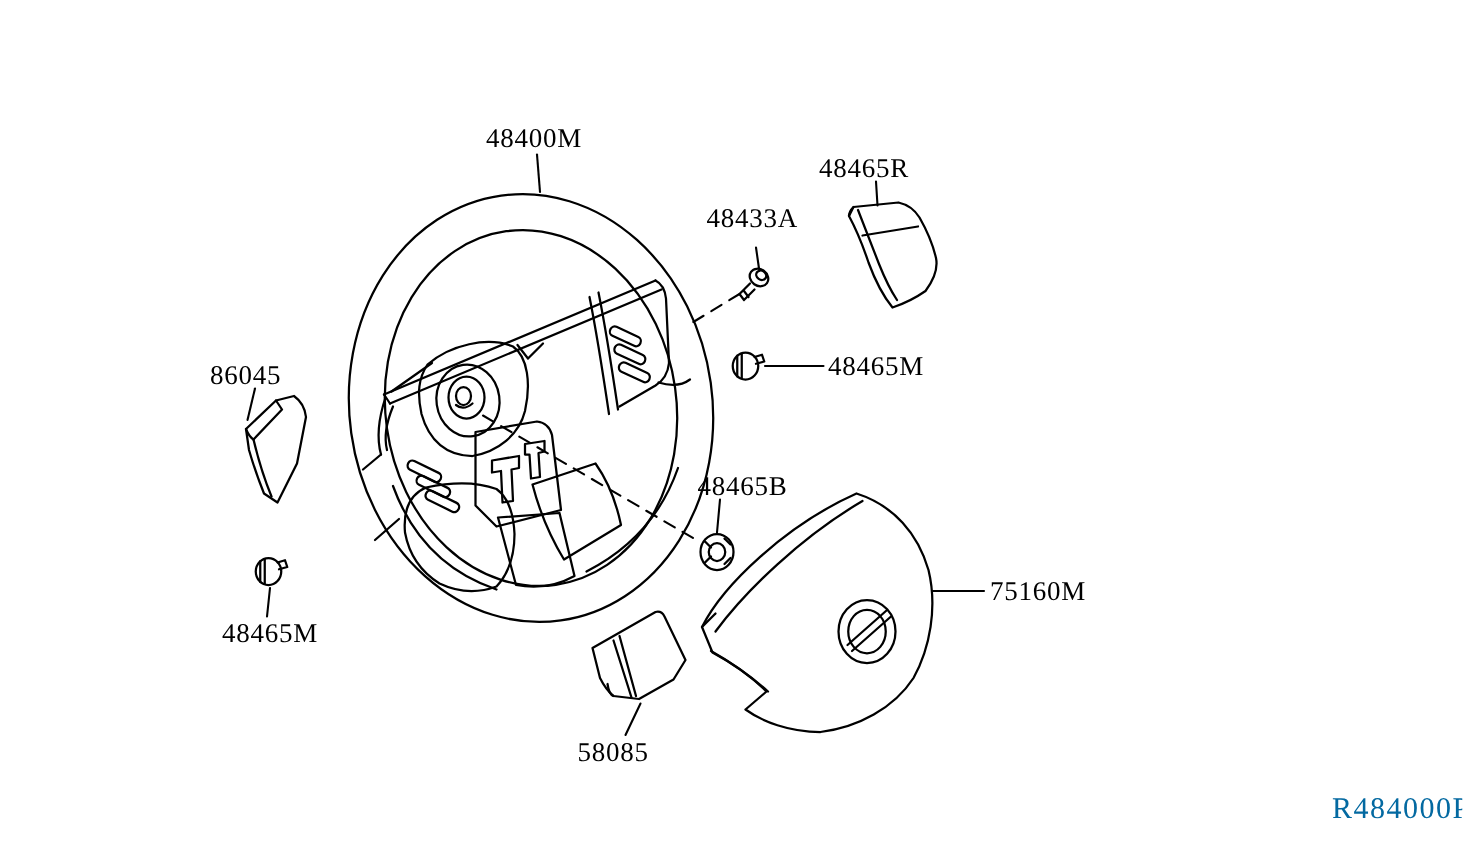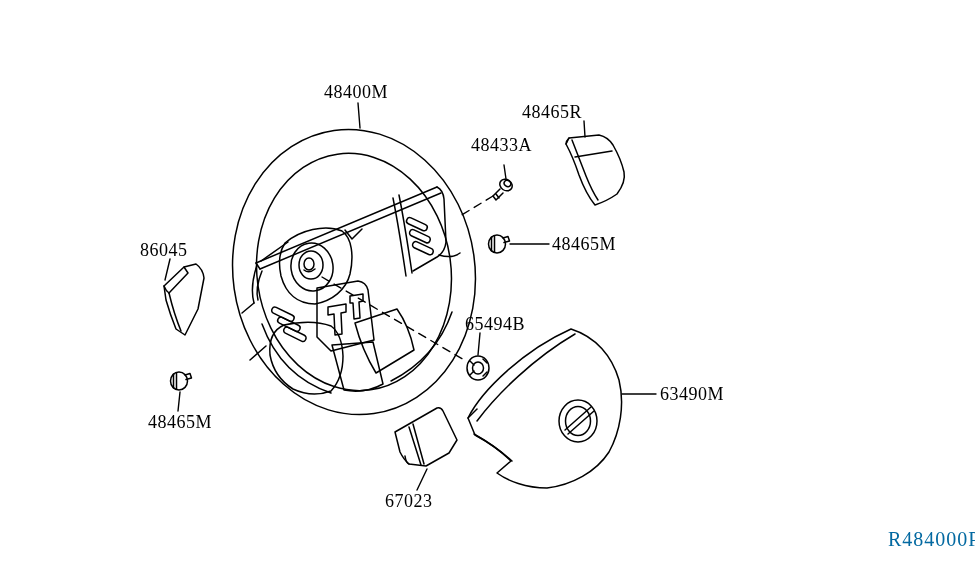--- a/index.html
+++ b/index.html
@@ -152,24 +152,24 @@
       <path d="M417,466 L427,445"></path>
     </g>
 
     <g stroke-dasharray="8 6" stroke-width="1.4">
       <path d="M493,172 L460,192"></path>
       <path d="M322,253 L466,337"></path>
     </g>
   </svg>
 
   <div class="part-label" style="left:324px;top:59px">48400M</div>
-  <div class="part-label" style="left:522px;top:79px">48465R</div>
+  <div class="part-label" style="left:546px;top:79px">48465R</div>
   <div class="part-label" style="left:471px;top:112px">48433A</div>
   <div class="part-label" style="left:140px;top:217px">86045</div>
   <div class="part-label" style="left:552px;top:211px">48465M</div>
-  <div class="part-label" style="left:465px;top:291px">65494B</div>
-  <div class="part-label" style="left:660px;top:361px">63490M</div>
+  <div class="part-label" style="left:465px;top:291px">48465B</div>
+  <div class="part-label" style="left:660px;top:361px">75160M</div>
   <div class="part-label" style="left:148px;top:389px">48465M</div>
-  <div class="part-label" style="left:385px;top:468px">67023</div>
+  <div class="part-label" style="left:385px;top:468px">58085</div>
 
   <div class="ref-label" style="left:888px;top:507px">R484000P</div>
 
 </div>
 
 </body></html>

